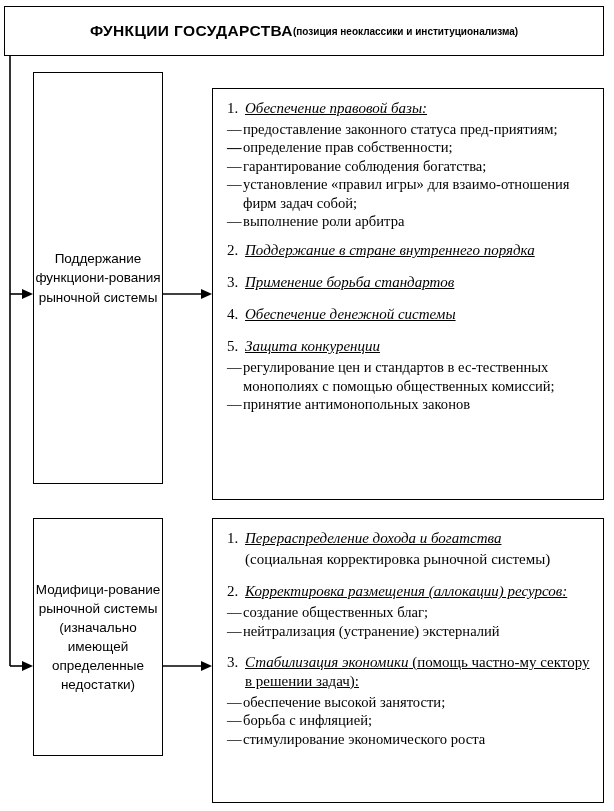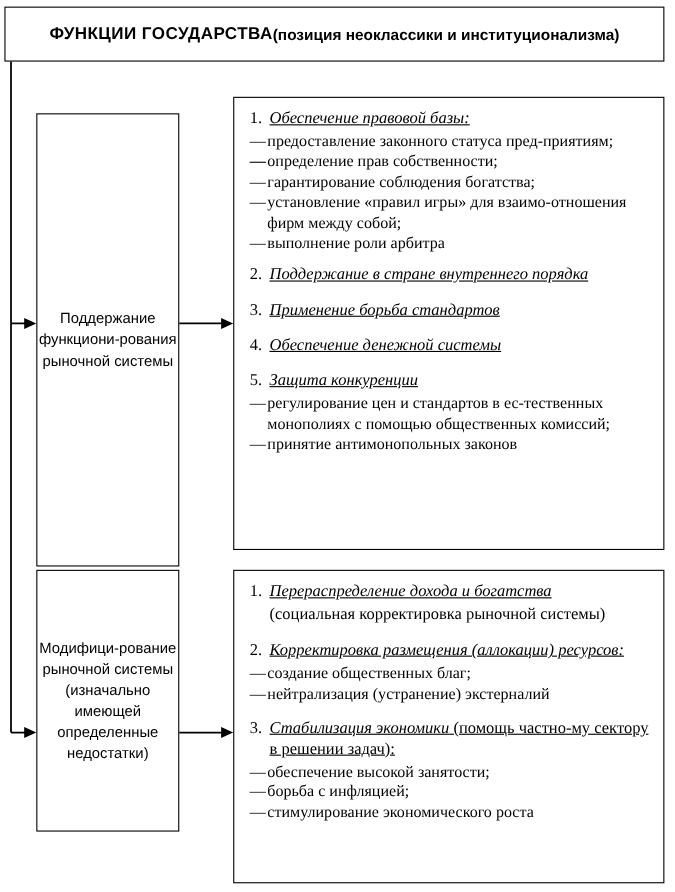--- a/index.html
+++ b/index.html
@@ -37,21 +37,21 @@
     justify-content: center;
     font-family: "Liberation Sans", sans-serif;
   }
   .title-main {
     font-size: 15.5px;
     font-weight: bold;
     letter-spacing: 0.4px;
     line-height: 1.2;
   }
   .title-sub {
-    font-size: 14px;
+    font-size: 10px;
     font-weight: bold;
     line-height: 1.25;
     margin-top: 2px;
   }
 
   
   .wires {
     position: absolute;
     left: 0; top: 0;
     width: 614px;
@@ -67,21 +67,21 @@
     display: flex;
     align-items: center;
     justify-content: center;
     text-align: center;
     font-family: "Liberation Sans", sans-serif;
     font-size: 13.5px;
     line-height: 1.42;
   }
   .left-box-1 {
     left: 33px;
-    top: 103px;
+    top: 72px;
     width: 130px;
     height: 412px;
   }
   .left-box-2 {
     left: 33px;
     top: 518px;
     width: 130px;
     height: 238px;
   }
 
@@ -202,21 +202,21 @@
       <li>
         <span class="dash dash-bold">—</span>
         <span class="sub-text">определение прав собственности;</span>
       </li>
       <li>
         <span class="dash">—</span>
         <span class="sub-text">гарантирование соблюдения богатства;</span>
       </li>
       <li>
         <span class="dash">—</span>
-        <span class="sub-text">установление «правил игры» для взаимо-отношения фирм между собой;</span>
+        <span class="sub-text">установление «правил игры» для взаимо-отношения фирм задач собой;</span>
       </li>
       <li>
         <span class="dash">—</span>
         <span class="sub-text">выполнение роли арбитра</span>
       </li>
     </ul>
 
     <div class="gap-md"></div>
 
     <div class="num-item">

